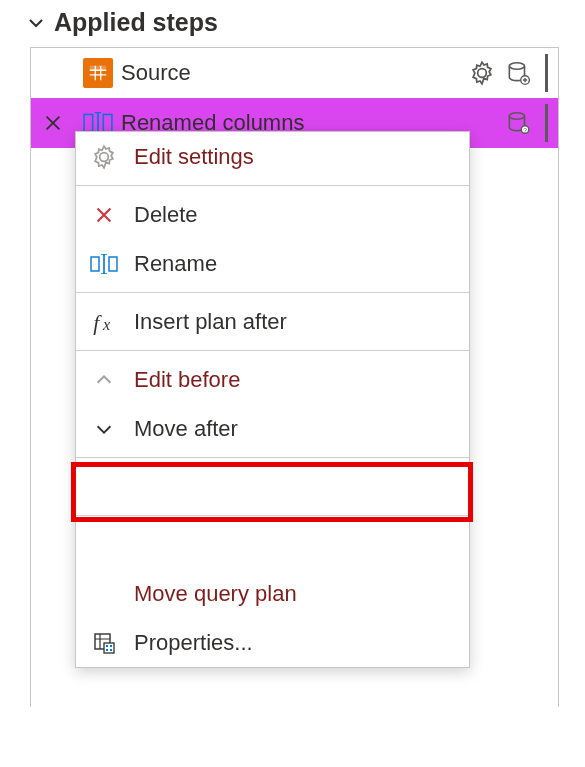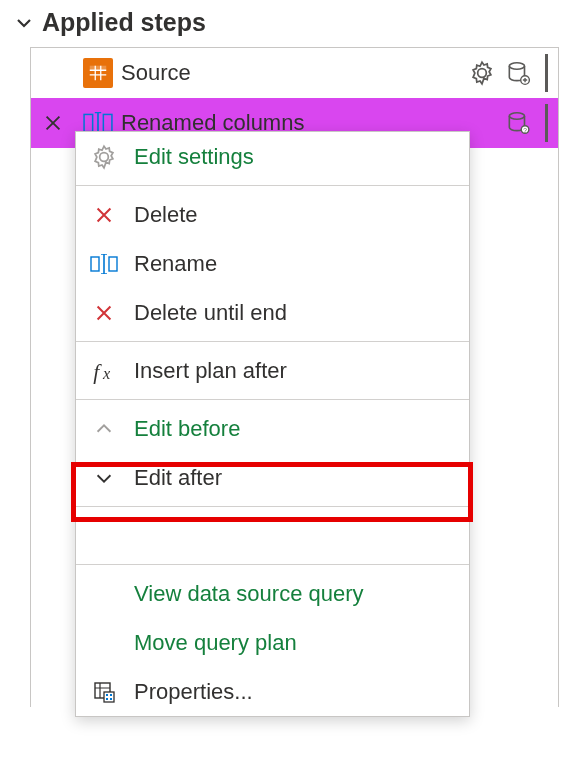--- a/index.html
+++ b/index.html
@@ -13,21 +13,21 @@
     background: #fff;
     position: relative;
     overflow: hidden;
   }
 
   
   .panel-header {
     display: flex;
     align-items: center;
     gap: 10px;
-    padding: 8px 14px 10px 16px;
+    padding: 8px 14px 10px 28px;
     font-weight: 600;
     font-size: 25px;
   }
   .panel-header .chev {
     width: 16px; height: 16px;
     display: inline-block;
   }
 
   
   .steps-box {
@@ -105,21 +105,21 @@
     gap: 16px;
     font-size: 22px;
     cursor: default;
   }
   .ctx-item .mi-icon {
     width: 28px; height: 28px;
     display: flex; align-items: center; justify-content: center;
     flex: none;
     color: #5b5a58;
   }
-  .ctx-item.disabled { color: #15803d; }
+  .ctx-item.disabled { color: #7f1d1d; }
   .ctx-item.disabled .mi-icon { color: #a19f9d; }
   .ctx-sep {
     height: 1px;
     background: #d2d0ce;
     margin: 4px 0;
   }
 
   
   .highlight {
     position: absolute;
@@ -229,28 +229,20 @@
     <span class="mi-icon" style="color:#0078d4">
       <svg viewBox="0 0 28 20" width="28" height="20">
         <rect x="1" y="3" width="8" height="14" fill="none" stroke="currentColor" stroke-width="1.4"></rect>
         <rect x="19" y="3" width="8" height="14" fill="none" stroke="currentColor" stroke-width="1.4"></rect>
         <path d="M14 0 V20 M11 0 H17 M11 20 H17" stroke="currentColor" stroke-width="1.6"></path>
       </svg>
     </span>
     <span>Rename</span>
   </div>
 
-  <div class="ctx-item">
-    <span class="mi-icon" style="color:#d13438">
-      <svg viewBox="0 0 24 24" width="22" height="22">
-          <path d="M5 5 L19 19 M19 5 L5 19" stroke="currentColor" stroke-width="2.2" fill="none"></path>
-        </svg>
-    </span>
-    <span>Delete until end</span>
-  </div>
 
   <div class="ctx-sep"></div>
 
   <div class="ctx-item">
     <span class="mi-icon" style="color:#323130">
       <svg viewBox="0 0 24 24" width="26" height="26">
         <text x="2" y="19" font-family="Georgia,serif" font-style="italic" font-size="20" fill="currentColor">f</text>
         <text x="11" y="19" font-family="Georgia,serif" font-style="italic" font-size="15" fill="currentColor">x</text>
       </svg>
     </span>
@@ -267,34 +259,33 @@
     </span>
     <span>Edit before</span>
   </div>
 
   <div class="ctx-item">
     <span class="mi-icon" style="color:#323130">
       <svg viewBox="0 0 24 24" width="22" height="22">
           <path d="M5 9 L12 16 L19 9" fill="none" stroke="currentColor" stroke-width="2"></path>
         </svg>
     </span>
-    <span>Edit after</span>
+    <span>Move after</span>
   </div>
 
   <div class="ctx-sep"></div>
 
   <div class="ctx-item">
     <span class="mi-icon"></span>
   </div>
 
   <div class="ctx-sep"></div>
 
   <div class="ctx-item disabled">
     <span class="mi-icon"></span>
-    <span>View data source query</span>
   </div>
 
   <div class="ctx-item disabled">
     <span class="mi-icon"></span>
     <span>Move query plan</span>
   </div>
 
   <div class="ctx-item">
     <span class="mi-icon" style="color:#323130">
       <svg viewBox="0 0 24 24" width="24" height="24">

